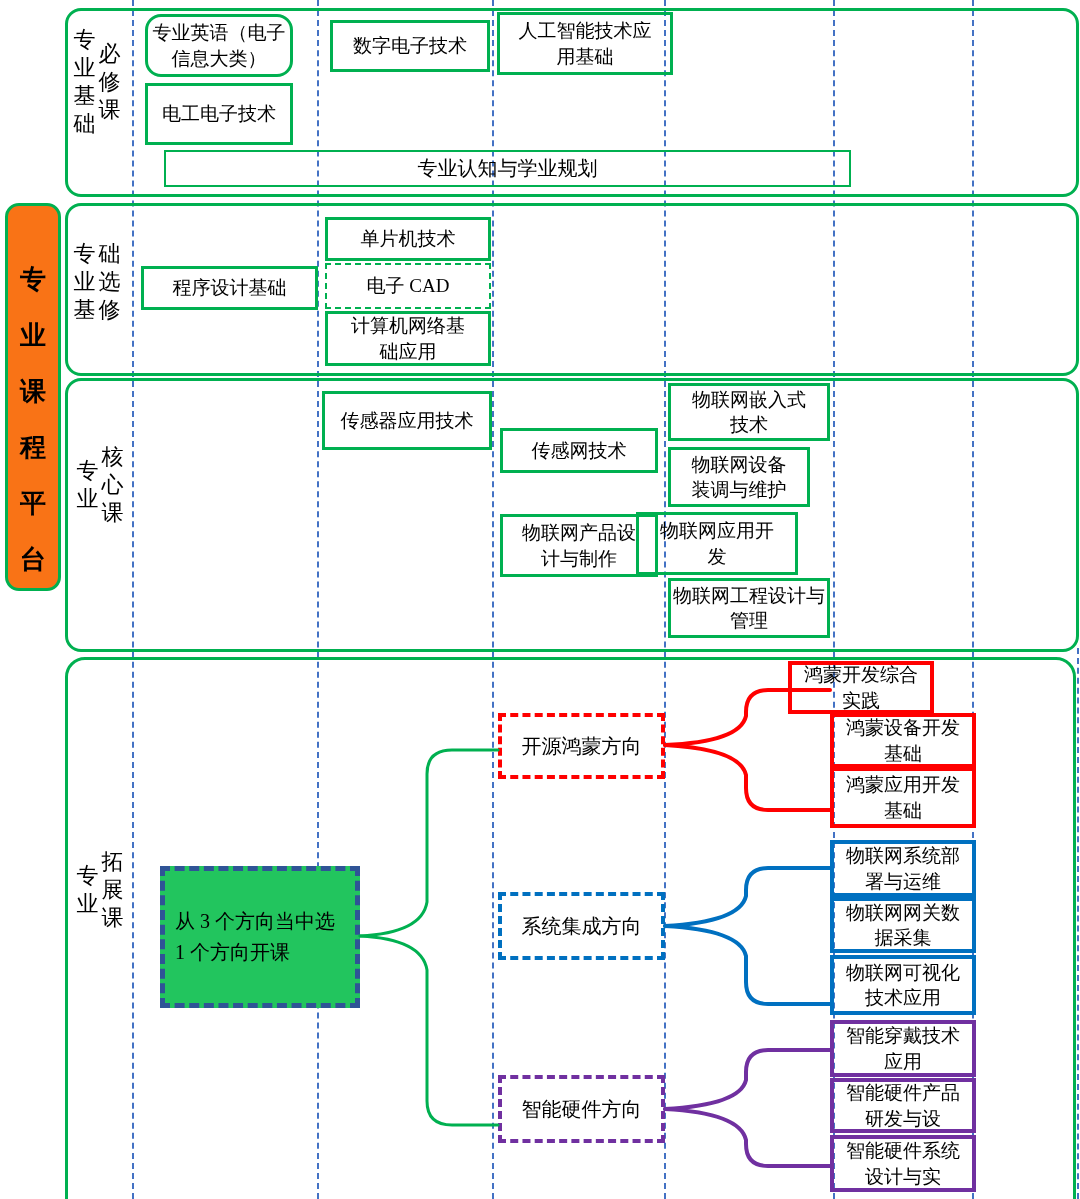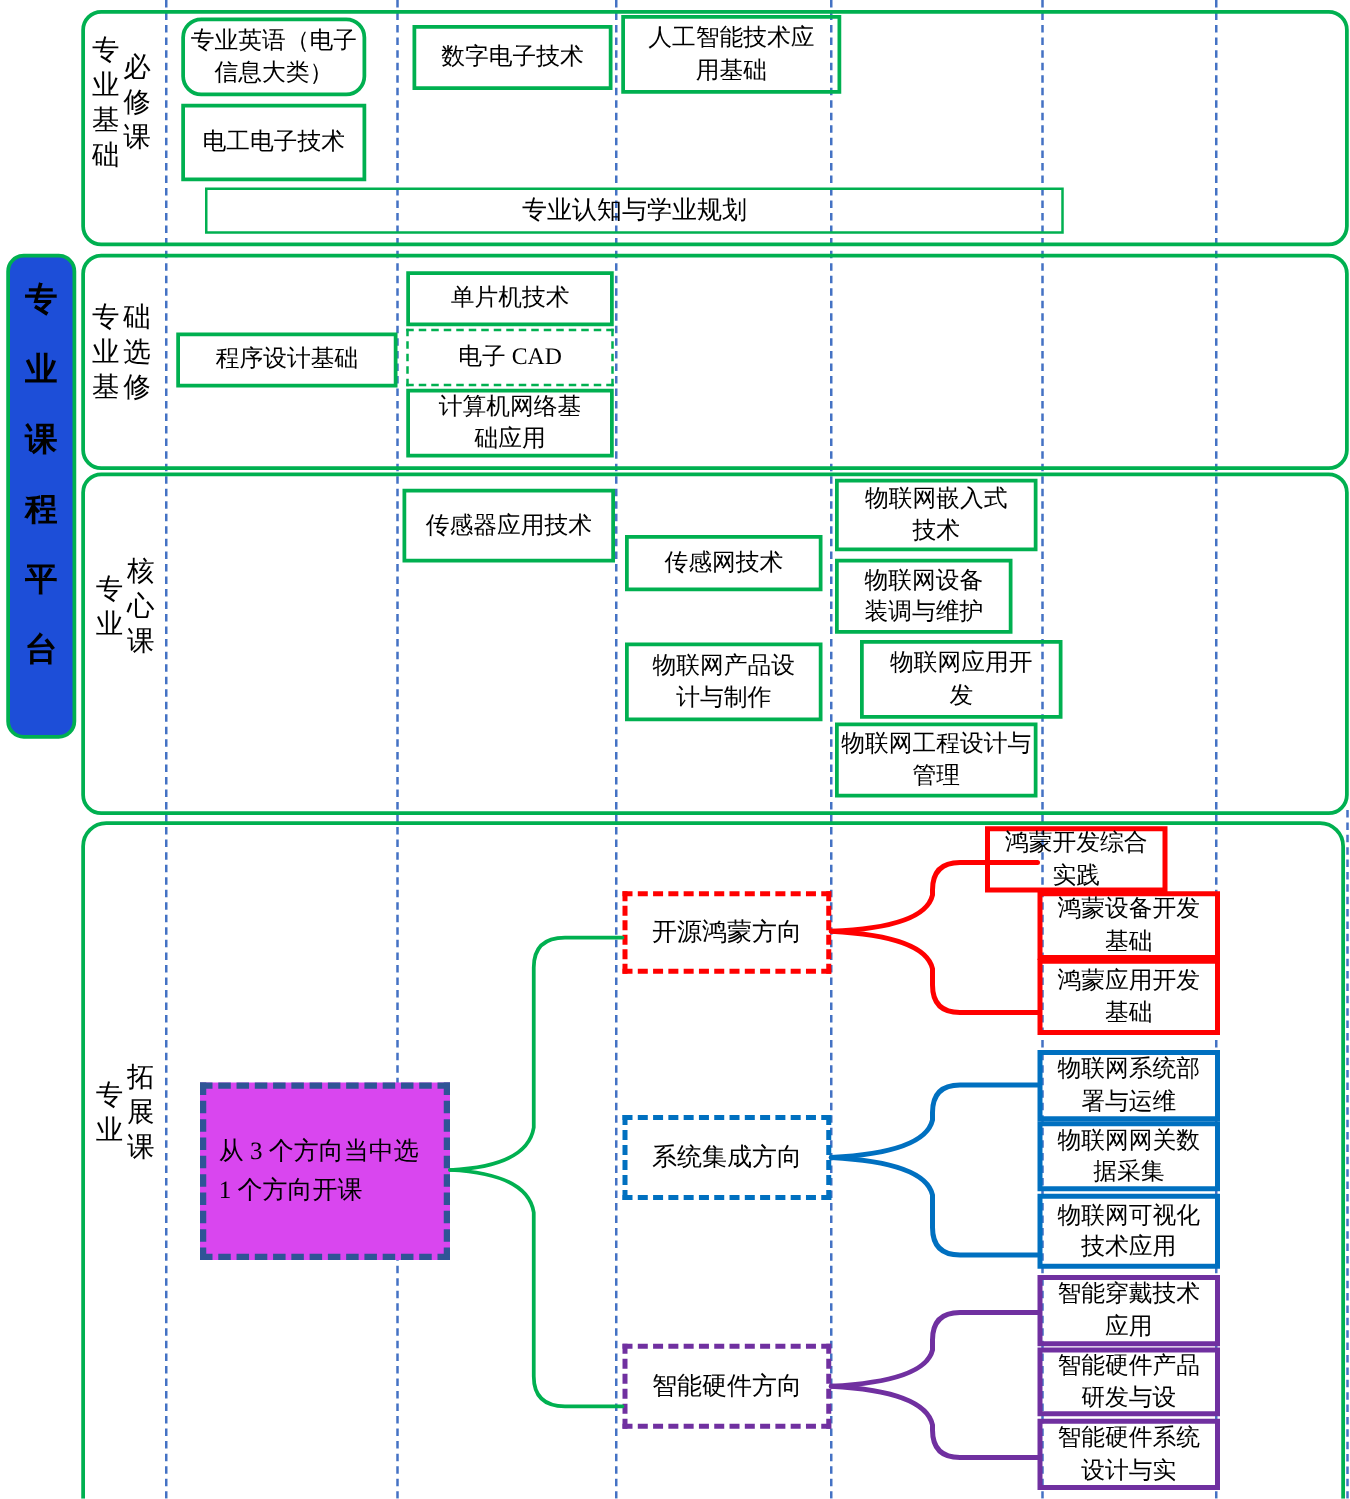--- a/index.html
+++ b/index.html
@@ -9,39 +9,39 @@
   }
   
   .grid{position:absolute;top:0;width:0;height:1199px;border-left:2px dashed #4472C4;z-index:1;}
   
   .sec{position:absolute;border:3px solid #00B050;border-radius:16px;z-index:2;background:transparent;}
   
   .seclabel{position:absolute;display:flex;align-items:center;z-index:3;font-size:22px;}
   .vcol{width:25px;word-break:break-all;line-height:28px;text-align:center;}
   
   .platform{position:absolute;left:5px;top:203px;width:50px;height:382px;border:3px solid #00B050;
-    border-radius:14px;z-index:3;display:flex;justify-content:center;background:#1d4ed8;}
+    border-radius:14px;z-index:3;display:flex;justify-content:center;background:#f97316;align-items:flex-end;}
   .platform .vtext{width:28px;word-break:break-all;font-size:26px;font-weight:bold;line-height:56px;
     text-align:center;margin-top:6px;}
   
   .cbox{position:absolute;display:flex;align-items:center;justify-content:center;text-align:center;
     font-size:19px;line-height:1.32;z-index:3;box-sizing:border-box;padding:1px 6px;background:transparent;}
   .g{border:3px solid #00B050;}
   .g2{border:2px solid #00B050;}
   .gdash{border:2px dashed #00B050;text-align:center;}
   .r{border:4px solid #FF0000;}
   .b{border:4px solid #0070C0;}
   .p{border:4px solid #7030A0;}
   .dir{font-size:20px;background:transparent;}
   .dir.rd{border:4px dashed #FF0000;}
   .dir.bd{border:4px dashed #0070C0;}
   .dir.pd{border:4px dashed #7030A0;}
   .selector{position:absolute;left:160px;top:866px;width:200px;height:142px;border:5px dashed #2F5496;
     box-sizing:border-box;display:flex;align-items:center;justify-content:center;text-align:left;
-    font-size:20px;line-height:1.55;z-index:3;background:#d946ef;padding:4px 10px;}
+    font-size:20px;line-height:1.55;z-index:3;background:#22c55e;padding:4px 10px;}
   
   .overlay{position:absolute;left:0;top:0;z-index:4;pointer-events:none;}
   .overlay path{fill:none;stroke-linecap:round;stroke-linejoin:round;}
   .stroke-green{stroke:#00B050;stroke-width:3;}
   .stroke-red{stroke:#FF0000;stroke-width:4;}
   .stroke-blue{stroke:#0070C0;stroke-width:4;}
   .stroke-purple{stroke:#7030A0;stroke-width:4;}
 </style>
 </head>
 <body>
@@ -91,21 +91,21 @@
   <div class="cbox g" style="left:141px;top:266px;width:177px;height:44px;">程序设计基础</div>
   <div class="cbox g" style="left:325px;top:217px;width:166px;height:44px;">单片机技术</div>
   <div class="cbox gdash" style="left:325px;top:263px;width:166px;height:46px;">电子 CAD</div>
   <div class="cbox g" style="left:325px;top:311px;width:166px;height:55px;padding:1px 14px;">计算机网络基础应用</div>
 
   <div class="cbox g" style="left:322px;top:391px;width:170px;height:59px;padding:1px 12px;">传感器应用技术</div>
   <div class="cbox g" style="left:500px;top:428px;width:158px;height:45px;">传感网技术</div>
   <div class="cbox g" style="left:668px;top:383px;width:162px;height:58px;padding:1px 12px;">物联网嵌入式技术</div>
   <div class="cbox g" style="left:668px;top:447px;width:142px;height:60px;padding:1px 12px;">物联网设备装调与维护</div>
   <div class="cbox g" style="left:500px;top:514px;width:158px;height:63px;padding:1px 10px;">物联网产品设计与制作</div>
-  <div class="cbox g" style="left:688px;top:512px;width:162px;height:63px;padding:1px 12px;">物联网应用开发</div>
+  <div class="cbox g" style="left:636px;top:512px;width:162px;height:63px;padding:1px 12px;">物联网应用开发</div>
   <div class="cbox g" style="left:668px;top:578px;width:162px;height:60px;padding:1px 0;">物联网工程设计与管理</div>
 
   <div class="selector">从 3 个方向当中选 1 个方向开课</div>
 
   <div class="cbox dir rd" style="left:498px;top:713px;width:167px;height:66px;">开源鸿蒙方向</div>
   <div class="cbox dir bd" style="left:498px;top:892px;width:167px;height:68px;">系统集成方向</div>
   <div class="cbox dir pd" style="left:498px;top:1075px;width:167px;height:68px;">智能硬件方向</div>
 
   <div class="cbox r" style="left:788px;top:661px;width:146px;height:53px;">鸿蒙开发综合实践</div>
   <div class="cbox r" style="left:830px;top:713px;width:146px;height:55px;">鸿蒙设备开发基础</div>

